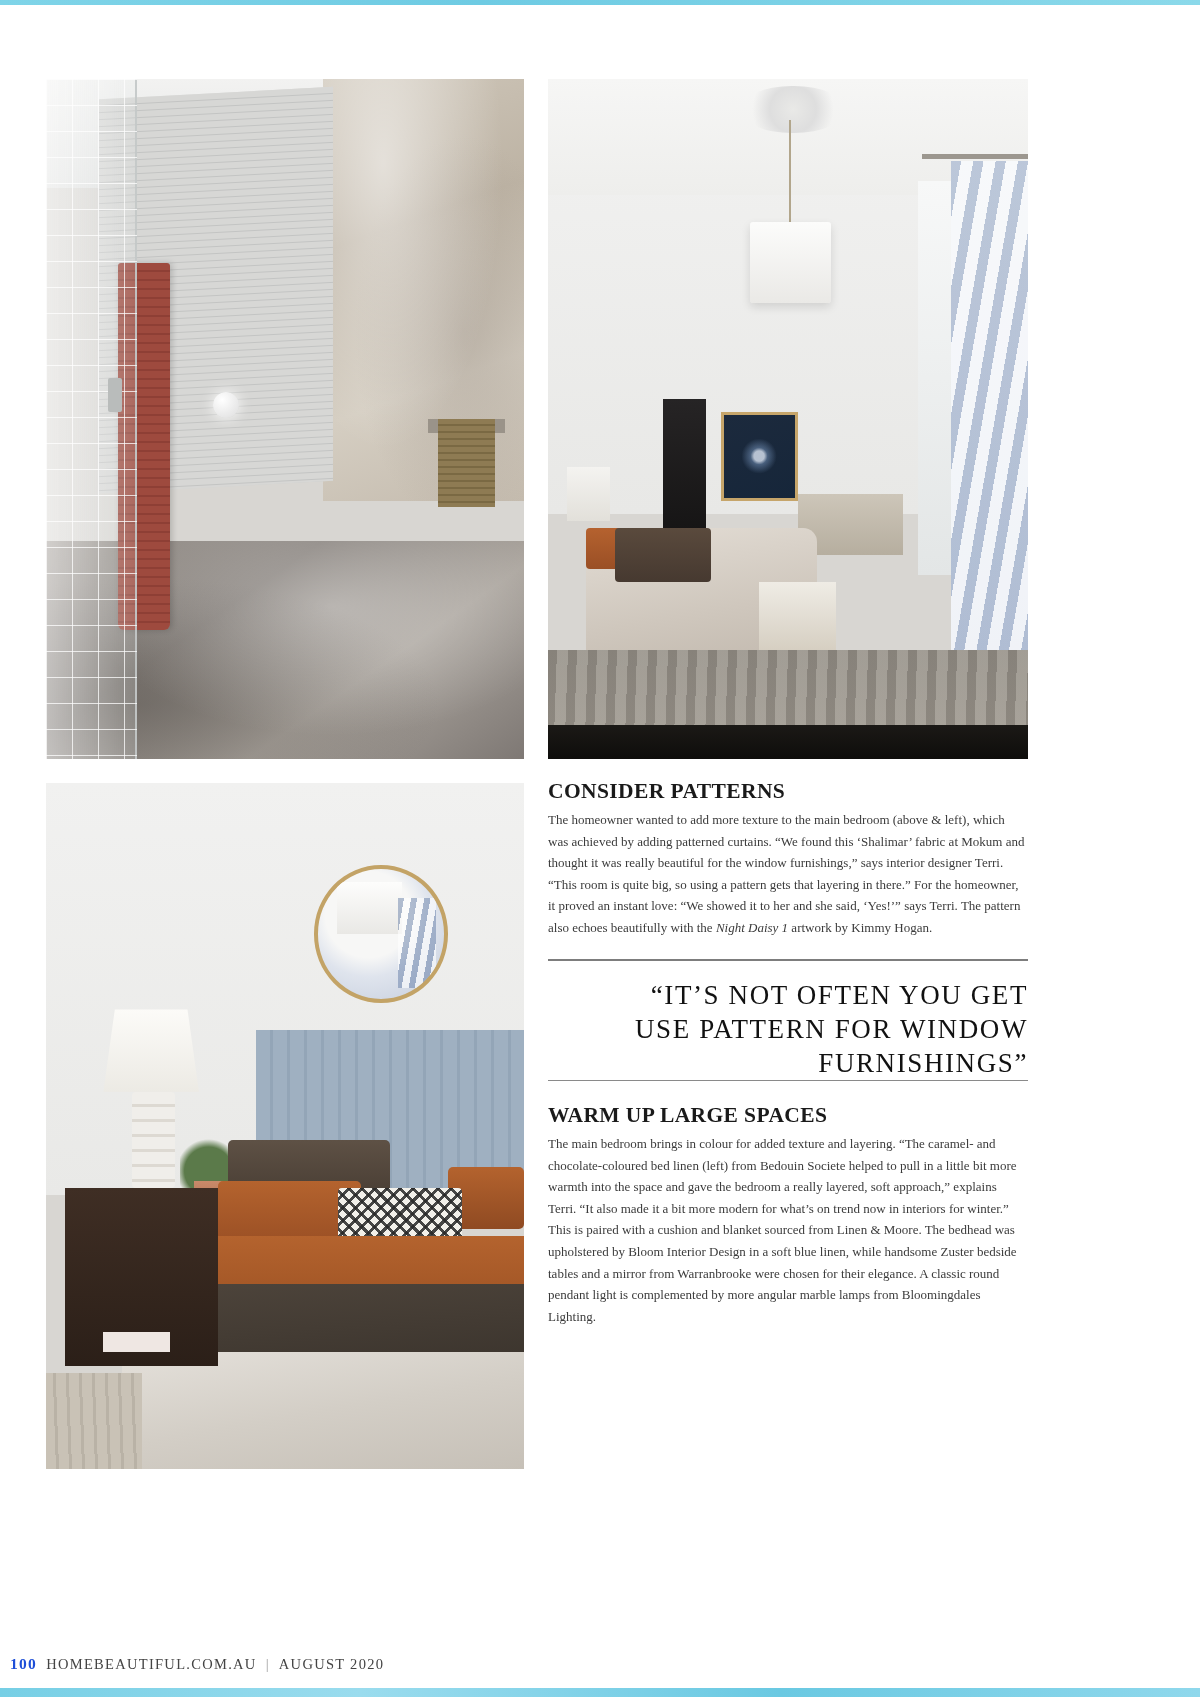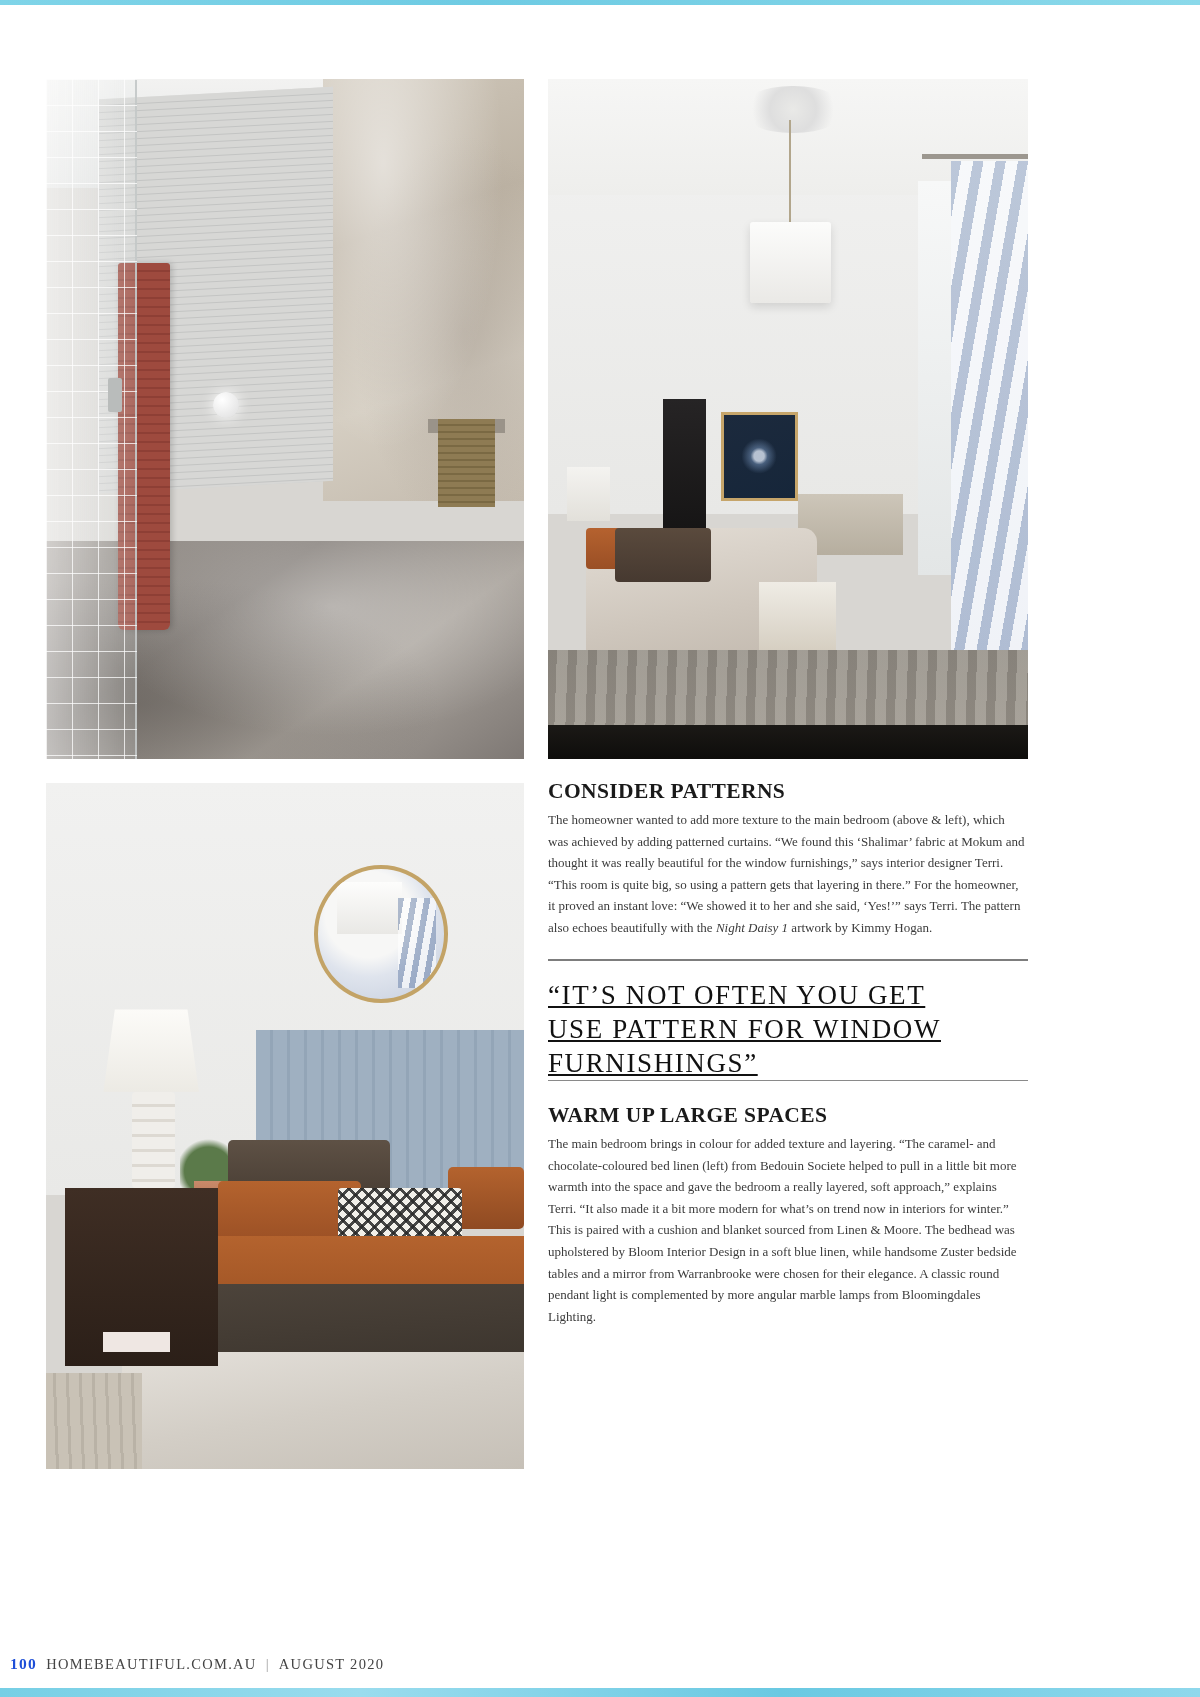--- a/index.html
+++ b/index.html
@@ -207,25 +207,24 @@
     font-size:13px; line-height:21.6px; color:#3b3b3b;
     text-align:left; hyphens:none;
   }
   p.body em { font-style:italic; }
 
   .rule { height:2px; background:#7d7d7d; width:100%; }
   .rule.thin { height:1.5px; background:#8a8a8a; }
 
   .quote-block { margin-top:20px; }
   .quote-text {
-    text-align:left; font-size:27px; line-height:34px;
+    text-align:right; font-size:27px; line-height:34px;
     letter-spacing:1.6px; color:#111; margin:17px 0 0 0;
     font-family:"Liberation Serif","DejaVu Serif",serif;
     font-weight:400;
-    text-decoration:underline;
   }
   .quote-script {
     font-family:"DejaVu Serif", serif;
     font-style:italic; font-weight:700;
     font-size:30px; letter-spacing:0; text-transform:none;
   }
   .quote-attr {
     text-align:center; font-style:italic; font-weight:700;
     font-size:14.6px; letter-spacing:.9px; color:#1c1c1c;
     margin:16px 0 12px 0;

